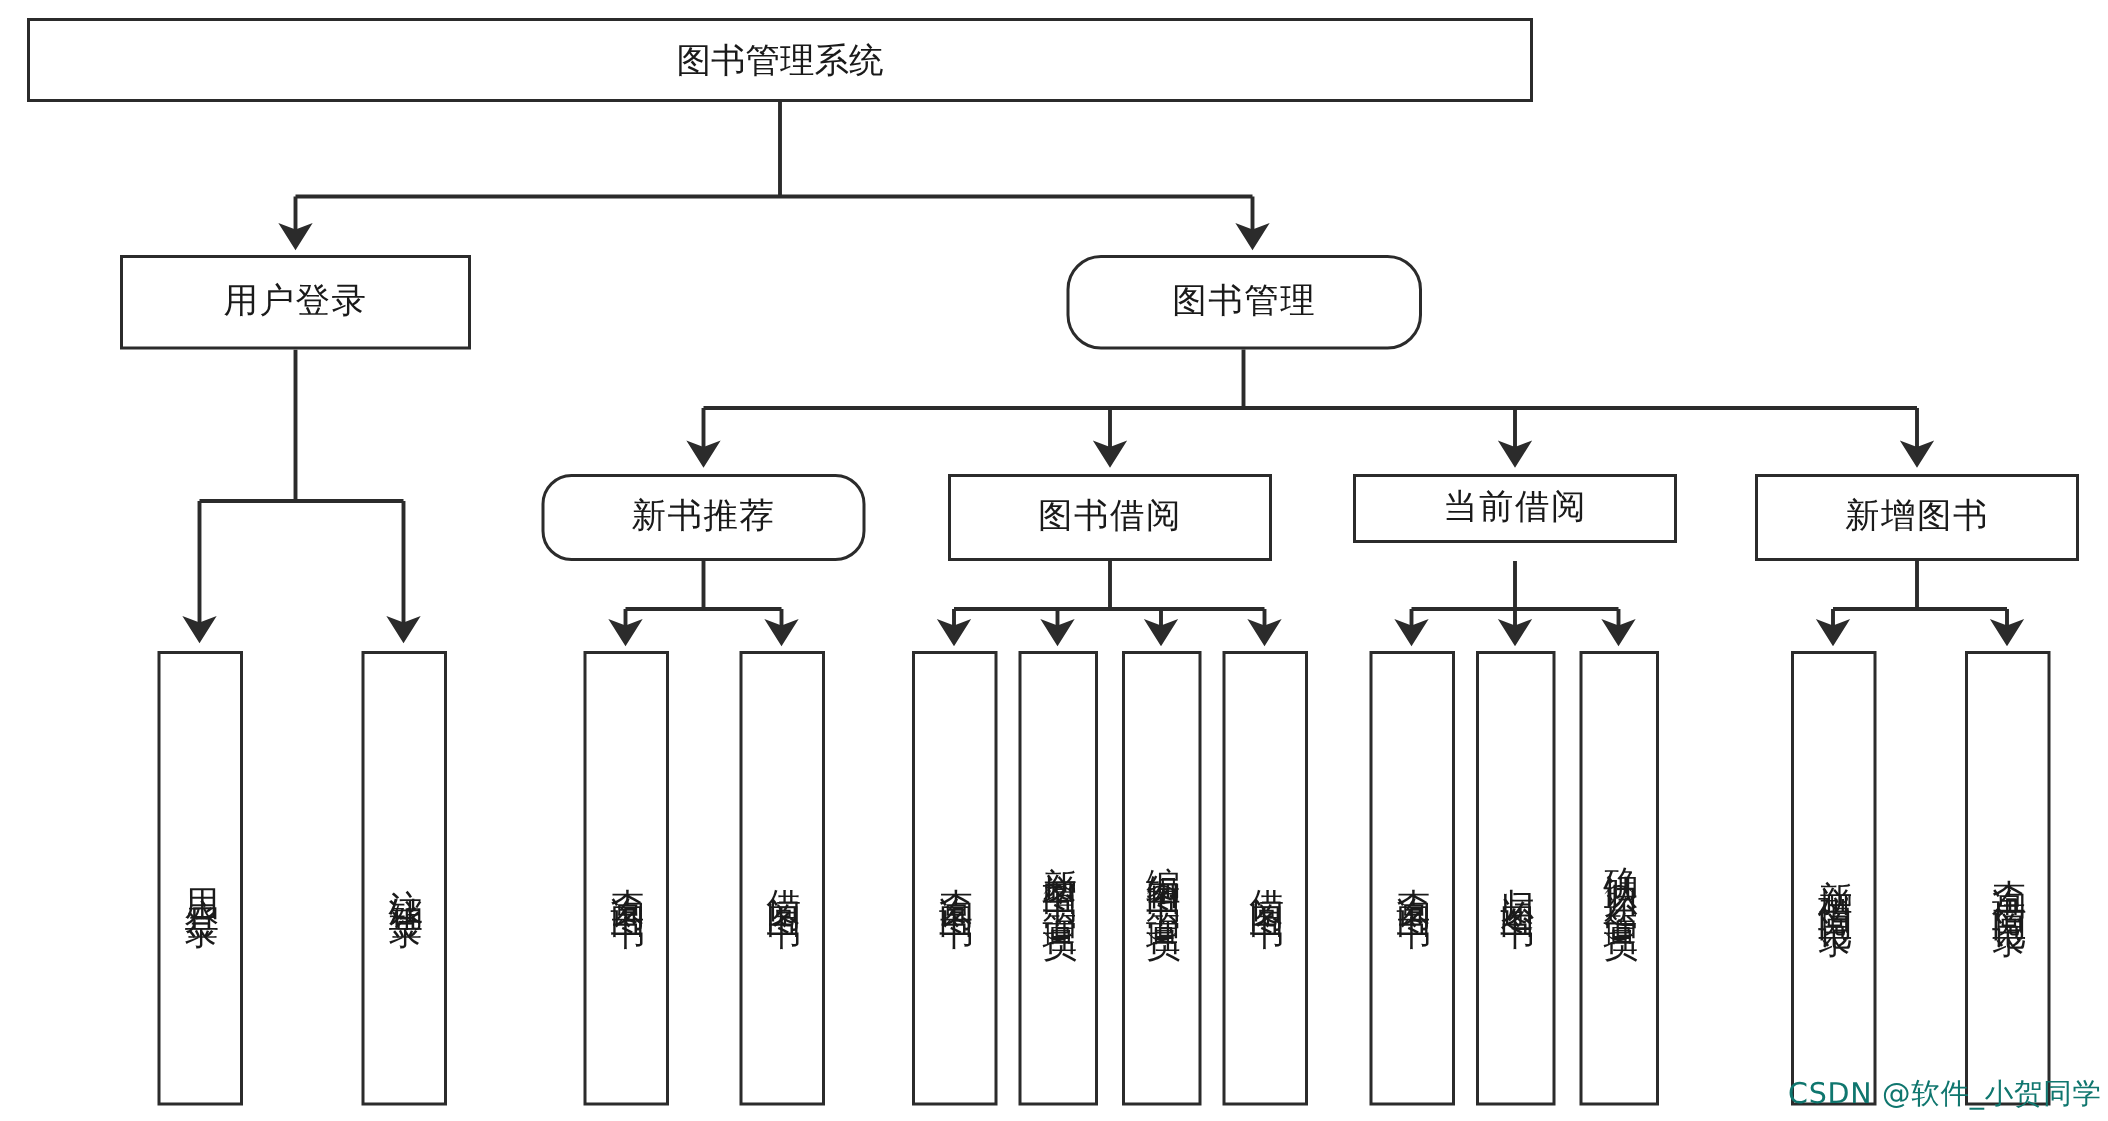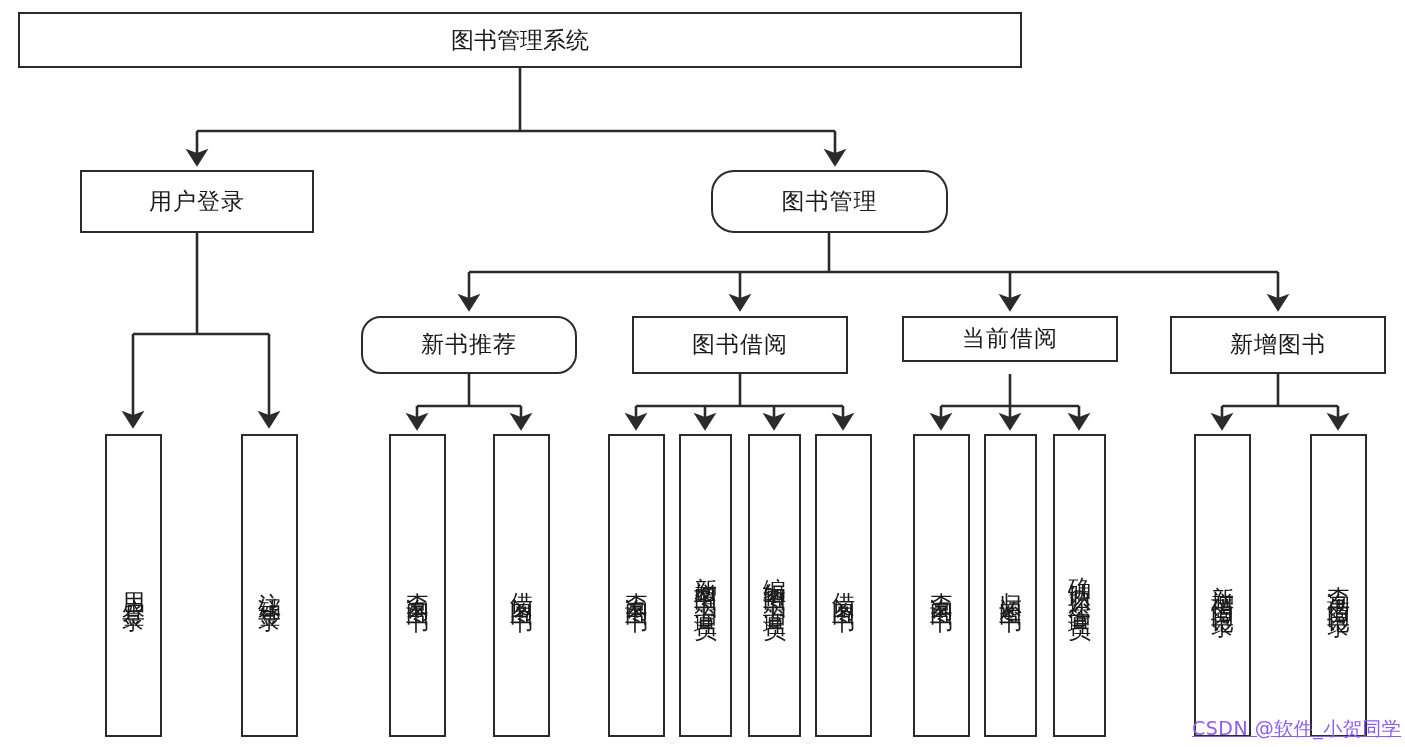--- a/index.html
+++ b/index.html
@@ -57,25 +57,24 @@
   }
   .node.vert .vlabel {
     writing-mode: vertical-rl;
     text-orientation: upright;
     white-space: nowrap;
     letter-spacing: 6px;
   }
   .watermark {
     position: absolute;
     font-size: 19px;
-    color: #8b5cf6;
+    color: #0f766e;
     white-space: nowrap;
     z-index: 5;
     letter-spacing: 0.5px;
-    text-decoration: underline;
   }
 </style>
 </head>
 <body>
 
 <div id="canvas">
 
   <svg id="edges" viewBox="0 0 1405 747">
     <defs>
       <marker id="arrow" markerWidth="10" markerHeight="10" refX="4.2" refY="5" orient="auto" markerUnits="strokeWidth">

